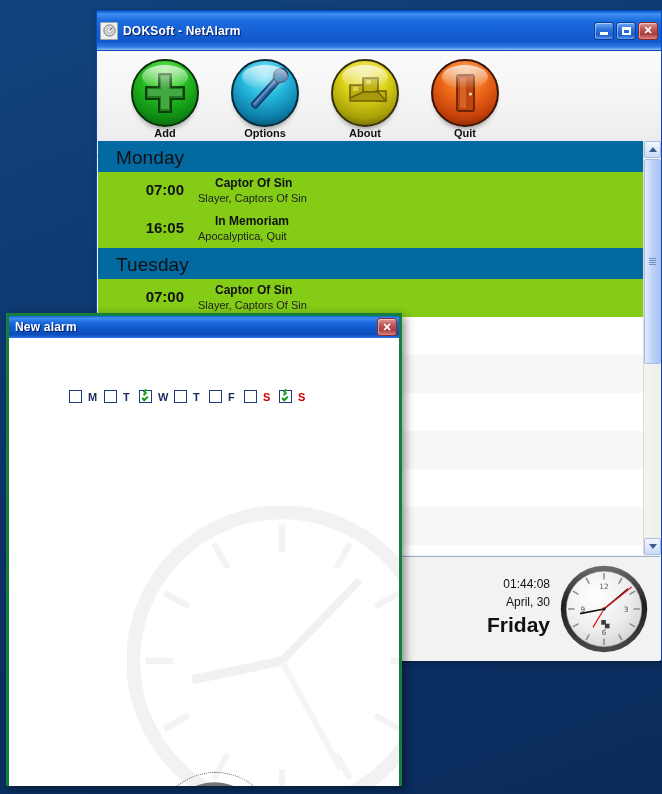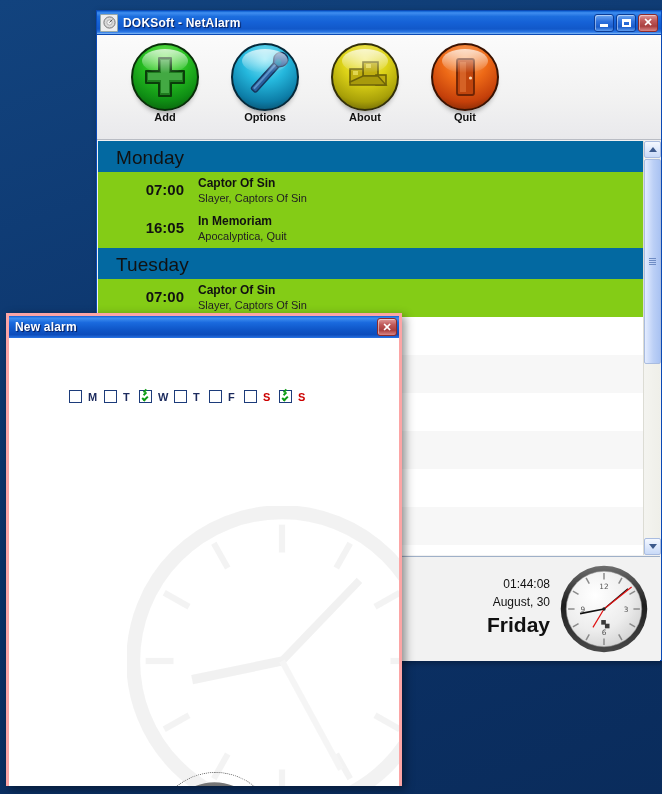--- a/index.html
+++ b/index.html
@@ -14,21 +14,21 @@
 
   
   #main-window{
     position:absolute;left:96px;top:10px;width:566px;height:651px;
     background:#f1f1f1;
     border:1px solid #0a49b5;
     box-sizing:border-box;
     box-shadow:2px 2px 6px rgba(0,0,0,.35);
   }
   .xp-titlebar{
-    height:24px;width:100%;box-sizing:border-box;
+    height:40px;width:100%;box-sizing:border-box;
     background:linear-gradient(to bottom,#0d5fd0 0%,#3f8ef0 8%,#1c6ede 24%,#1561d6 50%,#1158c9 78%,#2d7ae8 92%,#8ec0f5 100%);
     display:flex;align-items:center;padding:0 2px 0 3px;position:relative;
   }
   .xp-titlebar.inner{border-bottom:1px solid #0a49b5;}
   .tb-icon{
     width:16px;height:16px;background:#eee;border:1px solid #9aa;border-radius:1px;
     margin-right:5px;display:flex;align-items:center;justify-content:center;flex:none;
   }
   .tb-title{
     color:#fff;font-size:12px;font-weight:bold;letter-spacing:.2px;
@@ -91,21 +91,21 @@
   .alarm-rows{border-top:0;}
   .alarm-row{
     display:flex;align-items:flex-start;height:38px;box-sizing:border-box;
     background:#84cc16;padding-top:2px;
   }
   .al-time{
     width:100px;text-align:right;padding-right:14px;box-sizing:border-box;
     font-size:15px;font-weight:bold;color:#111;padding-top:7px;
   }
   .al-info{flex:1;padding-top:2px;}
-  .al-title{font-size:12px;font-weight:bold;color:#111;line-height:15px;}
+  .al-title{font-size:12px;font-weight:bold;color:#111;line-height:15px;margin-left:17px;}
   .al-sub{font-size:11px;color:#222;line-height:14px;}
   .blank-row{height:38px;background:#f7f7f7;}
   .blank-row.alt{background:#fff;}
 
   
   #list-scrollbar{
     position:absolute;right:1px;top:130px;width:17px;height:414px;
     background:linear-gradient(to right,#f4f4f0,#efefe9);
     border-left:1px solid #dcdcd4;box-sizing:border-box;
   }
@@ -139,21 +139,21 @@
   }
   .st-time{font-size:12px;line-height:18px;}
   .st-date{font-size:12px;line-height:18px;}
   .st-day{font-size:21px;font-weight:bold;line-height:26px;margin-top:1px;}
   #status-clock{position:absolute;right:10px;top:6px;width:92px;height:92px;}
 
   
   #dialog{
     position:absolute;left:6px;top:313px;width:396px;height:473px;
     background:#ffffff;
-    border:3px solid #fca5a5;
+    border:3px solid #15803d;
     box-sizing:border-box;
     box-shadow:3px 3px 9px rgba(0,0,0,.45);
   }
   .dlg-title{
     height:22px;box-sizing:border-box;
     background:linear-gradient(to bottom,#1060d6 0%,#3f8ef0 10%,#1a6ade 30%,#0f57c9 60%,#0c4cbb 85%,#2a74e4 100%);
     display:flex;align-items:center;padding:0 2px 0 6px;
   }
   .dlg-title .tb-title{font-size:12px;}
   .dlg-body{position:relative;height:448px;background:#fff;overflow:hidden;}
@@ -322,21 +322,21 @@
     <div class="sb-track-btm">
       <div class="sb-btn">
         <span class="sb-arrow sb-dn"></span>
       </div>
     </div>
   </div>
 
   <div id="status-panel">
     <div id="status-text">
       <div class="st-time">01:44:08</div>
-      <div class="st-date">August, 30</div>
+      <div class="st-date">April, 30</div>
       <div class="st-day">Friday</div>
     </div>
     <div id="status-clock">
       <svg viewBox="0 0 100 100" width="92" height="92">
         <defs>
           <radialGradient id="face1" cx="38%" cy="32%" r="75%">
             <stop offset="0%" stop-color="#ffffff"></stop>
             <stop offset="62%" stop-color="#ededed"></stop>
             <stop offset="100%" stop-color="#d2d2d2"></stop>
           </radialGradient>

